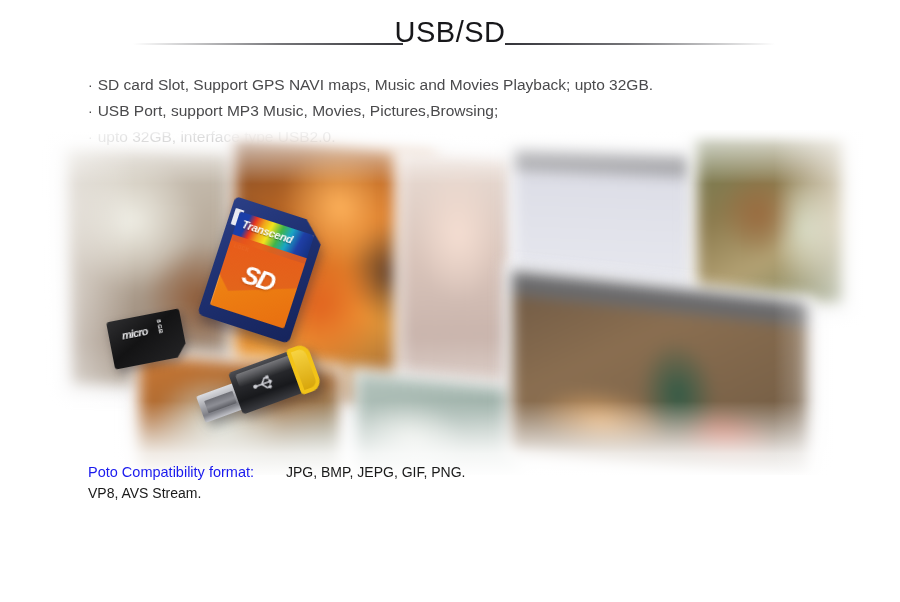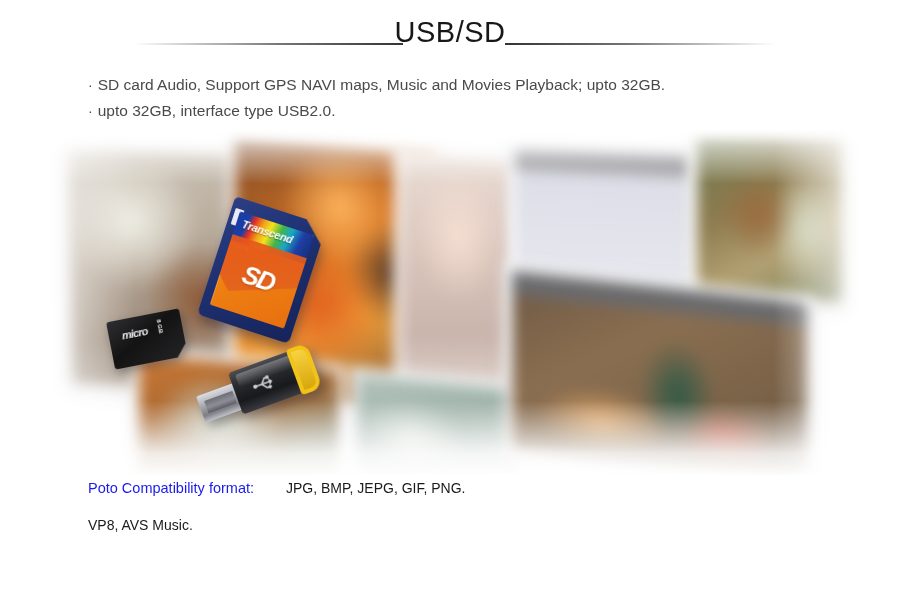--- a/index.html
+++ b/index.html
@@ -332,21 +332,20 @@
   
   #formats {
     position: absolute;
     left: 88px; top: 462px;
     width: 520px;
   }
   .fmt-row {
     display: flex;
     align-items: flex-start;
     line-height: 21px;
-    margin-top: 16px;
   }
   .fmt-label {
     width: 198px;
     flex: 0 0 198px;
     color: #1a1aee;
     font-size: 14.5px;
     white-space: nowrap;
   }
   .fmt-value {
     color: #1a1a1a;
@@ -360,21 +359,24 @@
 <div id="page">
 
   <div id="title-bar">
     <div class="title-rule left"></div>
     <div class="title-rule right"></div>
     <div id="page-title">USB/SD</div>
   </div>
 
   <div id="features">
     <div class="feature-line">
-      <span class="feature-dot">·</span><span>SD card Audio, Support GPS NAVI maps, Music and Movies Playback; upto 32GB.</span>
+      <span class="feature-dot">·</span><span>SD card Slot, Support GPS NAVI maps, Music and Movies Playback; upto 32GB.</span>
+    </div>
+    <div class="feature-line">
+      <span class="feature-dot">·</span><span>USB Port, support MP3 Music, Movies, Pictures,Browsing;</span>
     </div>
     <div class="feature-line">
       <span class="feature-dot">·</span><span>upto 32GB, interface type USB2.0.</span>
     </div>
   </div>
 
   <div id="collage">
     <div class="tile" id="tile-a">
         <div class="inner"></div>
       </div>
@@ -452,19 +454,19 @@
     <div class="fmt-row">
       <div class="fmt-label">Poto Compatibility format:</div>
       <div class="fmt-value">
         <span class="vline">JPG,   BMP,   JEPG,   GIF,   PNG.</span>
       </div>
     </div>
 
 
     <div class="fmt-row">
       <div class="fmt-value">
-        <span class="vline">VP8, AVS Music.</span>
+        <span class="vline">VP8, AVS Stream.</span>
       </div>
     </div>
 
   </div>
 
 </div>
 
 </body></html>

